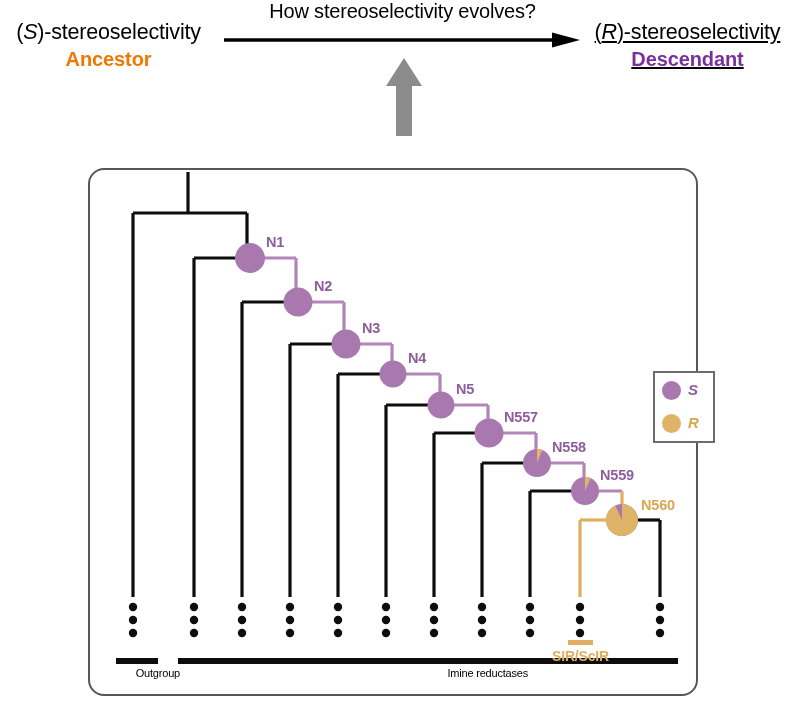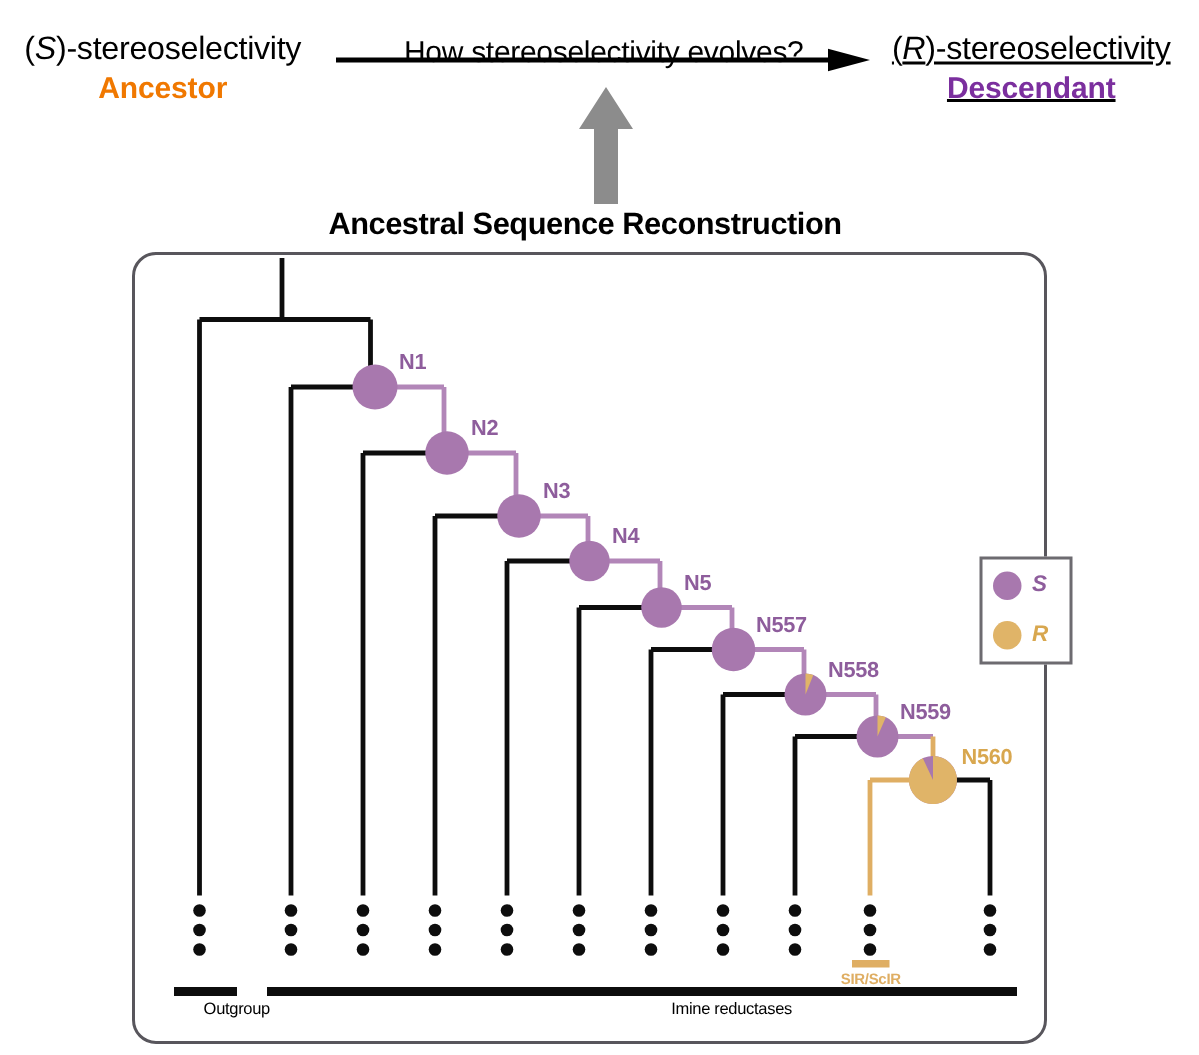--- a/index.html
+++ b/index.html
@@ -24,21 +24,20 @@
   }
   #left-col{left:-4px;top:20px;width:225px;}
   #right-col{left:575px;top:20px;width:225px;text-decoration:underline;}
   #ancestor-label{color:#f07800;}
   #descendant-label{color:#7b2f9e;}
 
   #arrow-caption{
     position:absolute;left:230px;top:0px;width:345px;
     text-align:center;font-size:20px;color:#000;white-space:nowrap;
     letter-spacing:-0.2px;
-    margin-top:24px;
   }
 
   
   #evo-arrow{position:absolute;left:222px;top:30px;width:360px;height:20px;}
 
   
   #asr-arrow{position:absolute;left:382px;top:56px;width:44px;height:80px;}
 
   #asr-caption{
     position:absolute;left:160px;top:138px;width:460px;text-align:center;
@@ -69,21 +68,21 @@
   .legend-text{
     position:absolute;font-style:italic;font-size:15px;font-weight:bold;
     white-space:nowrap;
   }
 
   .scale-caption{
     position:absolute;font-size:11px;color:#000;white-space:nowrap;
     text-align:right;font-weight:400;letter-spacing:-0.2px;
   }
   .sir-caption{
-    position:absolute;font-size:10px;color:#dfae63;white-space:nowrap;
+    position:absolute;font-size:14px;color:#dfae63;white-space:nowrap;
     font-weight:bold;text-align:center;letter-spacing:-0.2px;
   }
 </style>
 </head>
 <body>
 
 <div id="header">
 
   <div class="hdr-col" id="left-col">
     <div class="hdr-line1"><span>(</span><i>S</i><span>)-stereoselectivity</span></div>
@@ -99,21 +98,20 @@
 
   <svg id="evo-arrow" viewBox="0 0 360 20">
     <line x1="2" y1="10" x2="336" y2="10" stroke="#000000" stroke-width="3.4"></line>
     <polygon points="330,2.5 358,10 330,17.5" fill="#000000"></polygon>
   </svg>
 
   <svg id="asr-arrow" viewBox="0 0 44 80">
     <polygon points="22,2 40,30 30,30 30,80 14,80 14,30 4,30" fill="#8c8c8c"></polygon>
   </svg>
 
-  <div id="asr-caption">Ancestral Sequence Reconstruction</div>
 </div>
 
 <div id="tree-panel">
 
   <svg id="tree-svg" width="606" height="520" viewBox="0 0 606 520">
 
     <g stroke="#0d0d0d" stroke-width="3.2" fill="none" stroke-linecap="butt">
 
       <line x1="98" y1="2" x2="98" y2="43"></line>
 

